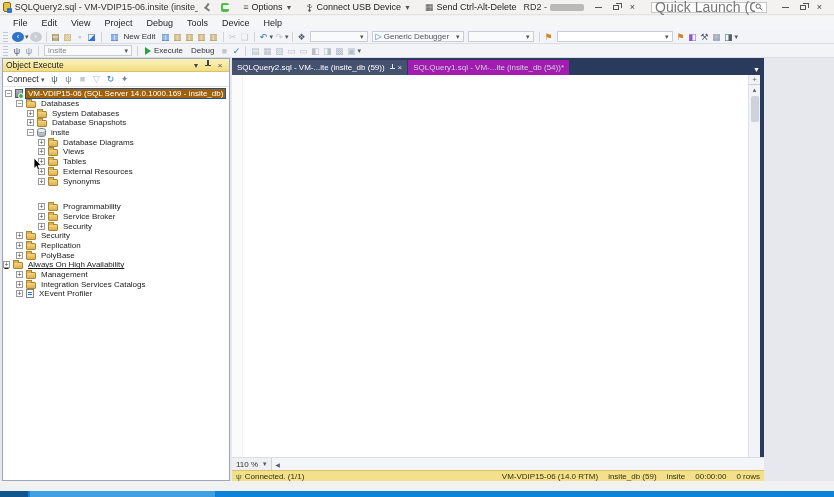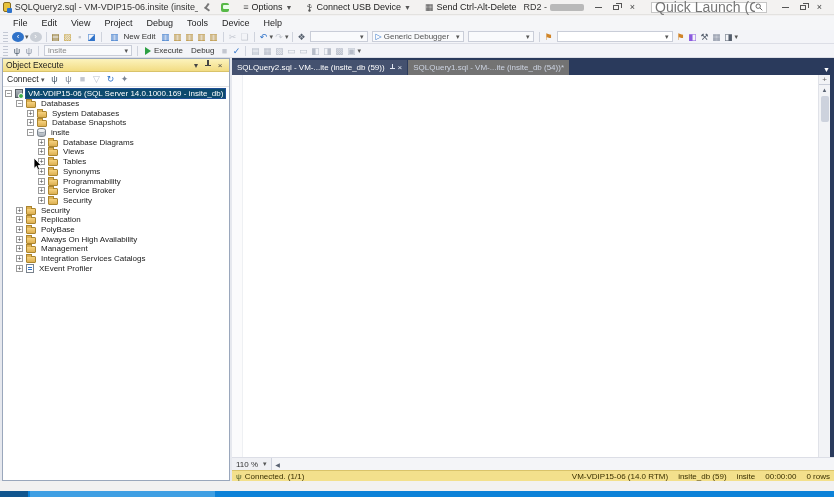--- a/index.html
+++ b/index.html
@@ -75,28 +75,28 @@
   .ico { flex:0 0 auto; display:inline-block; width:10px; height:8px; position:relative; margin:0 3px 0 1px; }
   .icon-folder { background:linear-gradient(#f6d27f,#ddb052); border:1px solid #ab852f; border-radius:1px; height:7px; margin-top:2px; }
   .icon-folder::before { content:""; position:absolute; top:-3px; left:-1px; width:4px; height:2px; background:#ddb052; border:1px solid #ab852f; border-bottom:none; }
   .icon-server { background:linear-gradient(#aeb6bd,#7d858d); border:1px solid #565c63; height:9px; width:8px; }
   .icon-server::after { content:""; position:absolute; right:-2px; bottom:-2px; width:4px; height:4px; background:#3fae49; border-radius:50%; border:1px solid #fff; }
   .icon-database { background:linear-gradient(#dfe3e8,#aab2ba); border:1px solid #79828c; border-radius:4px/3px; height:9px; width:9px; }
   .icon-database::before { content:""; position:absolute; top:0; left:0; right:0; height:3px; border-radius:50%; background:#eef1f4; border-bottom:1px solid #9aa3ac; }
   .icon-xevent { background:#fff; border:1px solid #79828c; height:9px; width:8px; }
   .icon-xevent::after { content:""; position:absolute; left:1px; top:2px; width:4px; height:1px; background:#2f72c9; box-shadow:0 2px 0 #2f72c9; }
   .tree-label { padding:0 2px; }
-  .tree-row.selected .tree-label { background:#0c4a6e; color:#fff; outline:1px solid #1f4f94; }
+  .tree-row.selected .tree-label { background:#a16207; color:#fff; outline:1px solid #1f4f94; }
   .cursor-svg { position:absolute; left:30px; top:1px; z-index:5; display:none; }
   .tree-row .cursor-svg.show { display:block; }
 
   
-  .editor-pane { position:absolute; left:232px; top:0; width:602px; height:423px; background:#2a3a5c; display:flex; flex-direction:column; }
+  .editor-pane { position:absolute; left:232px; top:0; width:532px; height:423px; background:#2a3a5c; display:flex; flex-direction:column; }
   .tab-bar { height:17px; background:#2a3a5c; display:flex; align-items:flex-end; color:#cdd4e2; }
-  .tab { height:15px; display:flex; align-items:center; padding:0 5px; font-size:8px; background:#737373; color:#cdd4e2;
+  .tab { height:15px; display:flex; align-items:center; padding:0 5px; font-size:8px; background:#a21caf; color:#cdd4e2;
          margin-right:1px; white-space:nowrap; cursor:default; }
   .tab.active { background:#44516f; color:#fff; }
   .tab-controls { display:none; align-items:center; gap:3px; margin-left:5px; }
   .tab.active .tab-controls { display:flex; }
   .tab-pin { display:inline-block; width:5px; height:7px; position:relative; }
   .tab-pin::before { content:""; position:absolute; left:2px; top:0; width:1px; height:5px; background:#dfe5f0; }
   .tab-pin::after { content:""; position:absolute; left:0; top:4px; width:5px; height:1px; background:#dfe5f0; }
   .tab-close { font-size:8px; color:#dfe5f0; cursor:default; }
   .tab-bar-caret { margin-left:auto; color:#fff; font-size:7px; padding:0 4px 2px 0; cursor:default; }
 
@@ -456,46 +456,52 @@
 
           <div class="tree-row" style="padding-left: 35px;">
             <span class="expander">+</span>
             <span class="ico icon-folder"></span>
             <span class="tree-label">Tables</span>
             <svg class="cursor-svg show" width="9" height="13" viewBox="0 0 9 13">
               <path d="M1 0 L1 10.5 L3.4 8.3 L4.9 12 L6.6 11.2 L5.1 7.6 L8.2 7.4 Z" fill="#000" stroke="#fff" stroke-width="0.8"></path>
             </svg>
           </div>
 
-
           <div class="tree-row" style="padding-left: 35px;">
             <span class="expander">+</span>
             <span class="ico icon-folder"></span>
+            <span class="tree-label">External Resources</span>
+
+          </div>
+
+          <div class="tree-row" style="padding-left: 35px;">
+            <span class="expander">+</span>
+            <span class="ico icon-folder"></span>
             <span class="tree-label">Synonyms</span>
 
           </div>
 
+          <div class="tree-row" style="padding-left: 35px; margin-top: 16px;">
+            <span class="expander">+</span>
+            <span class="ico icon-folder"></span>
+            <span class="tree-label">Programmability</span>
+
+          </div>
+
           <div class="tree-row" style="padding-left: 35px;">
             <span class="expander">+</span>
             <span class="ico icon-folder"></span>
-            <span class="tree-label">Programmability</span>
-
-          </div>
+            <span class="tree-label">Service Broker</span>
+
+          </div>
+
 
           <div class="tree-row" style="padding-left: 35px;">
             <span class="expander">+</span>
             <span class="ico icon-folder"></span>
-            <span class="tree-label">Service Broker</span>
-
-          </div>
-
-
-          <div class="tree-row" style="padding-left: 35px;">
-            <span class="expander">+</span>
-            <span class="ico icon-folder"></span>
             <span class="tree-label">Security</span>
 
           </div>
 
           <div class="tree-row" style="padding-left: 13px;">
             <span class="expander">+</span>
             <span class="ico icon-folder"></span>
             <span class="tree-label">Security</span>
 
           </div>
@@ -508,21 +514,21 @@
 
           </div>
 
           <div class="tree-row" style="padding-left: 13px;">
             <span class="expander">+</span>
             <span class="ico icon-folder"></span>
             <span class="tree-label">PolyBase</span>
 
           </div>
 
-          <div class="tree-row" style="padding-left: 13px;">
+          <div class="tree-row" style=" text-decoration: underline;">
             <span class="expander">+</span>
             <span class="ico icon-folder"></span>
             <span class="tree-label">Always On High Availability</span>
 
           </div>
 
           <div class="tree-row" style="padding-left: 13px;">
             <span class="expander">+</span>
             <span class="ico icon-folder"></span>
             <span class="tree-label">Management</span>

